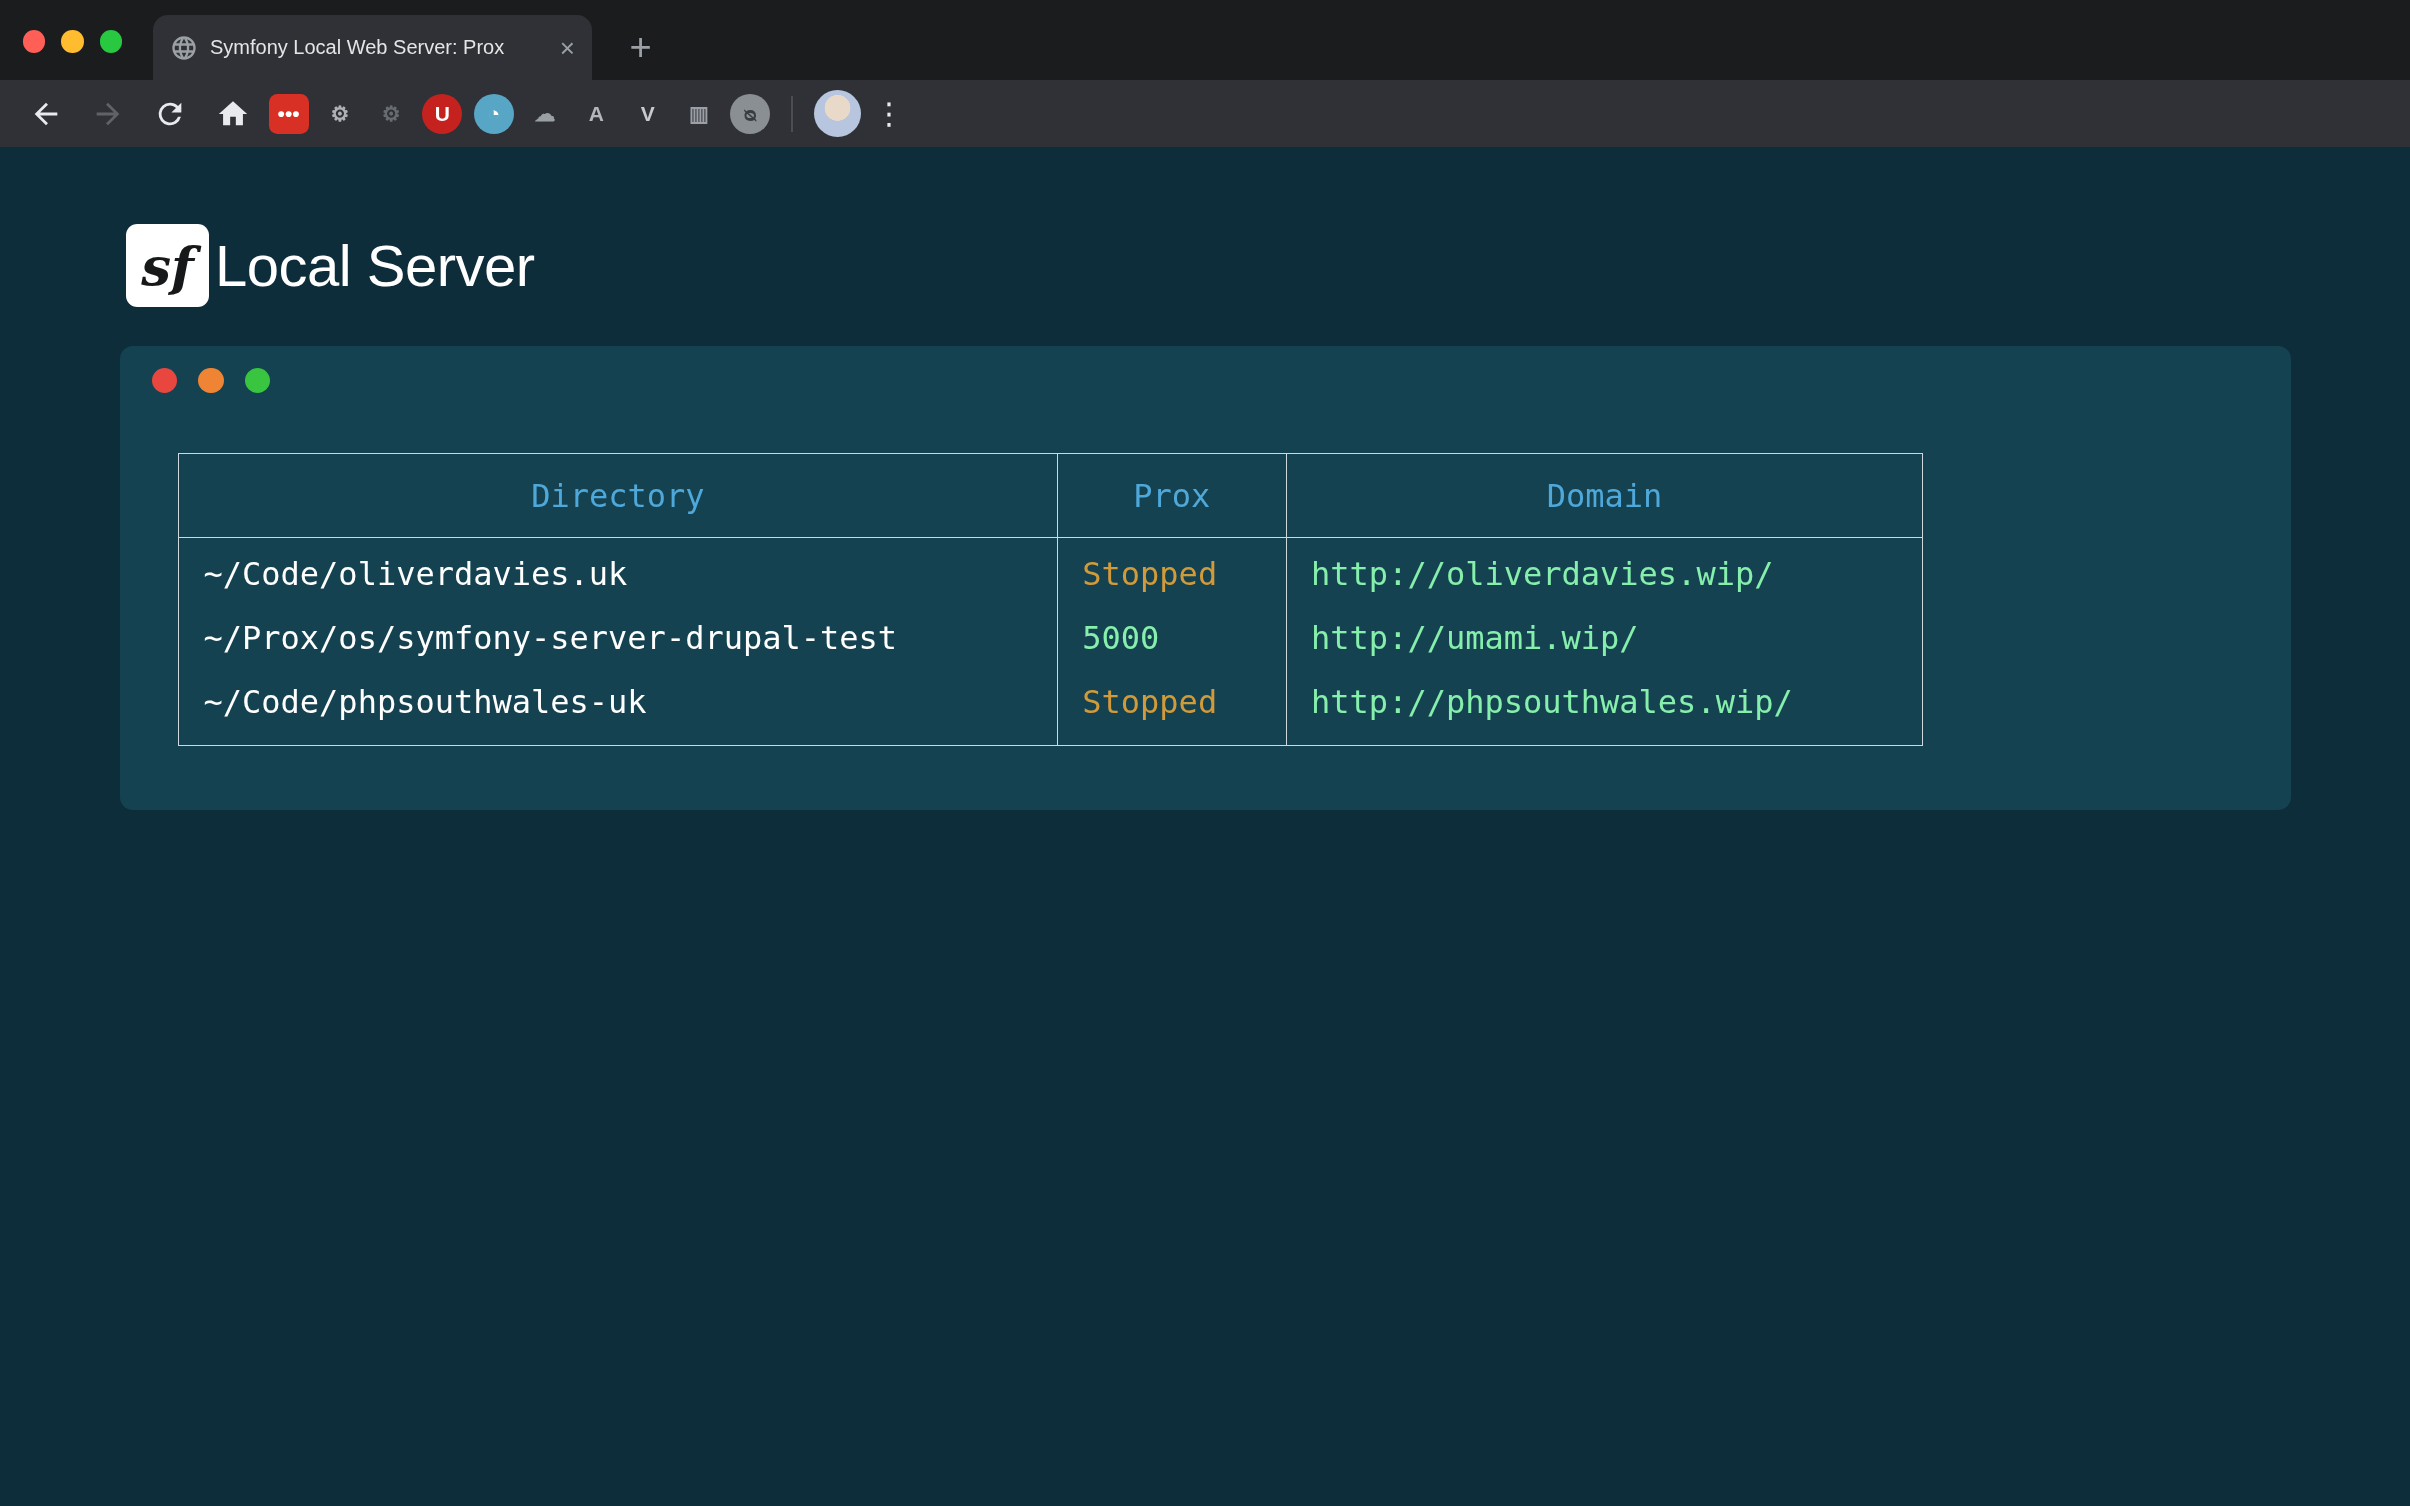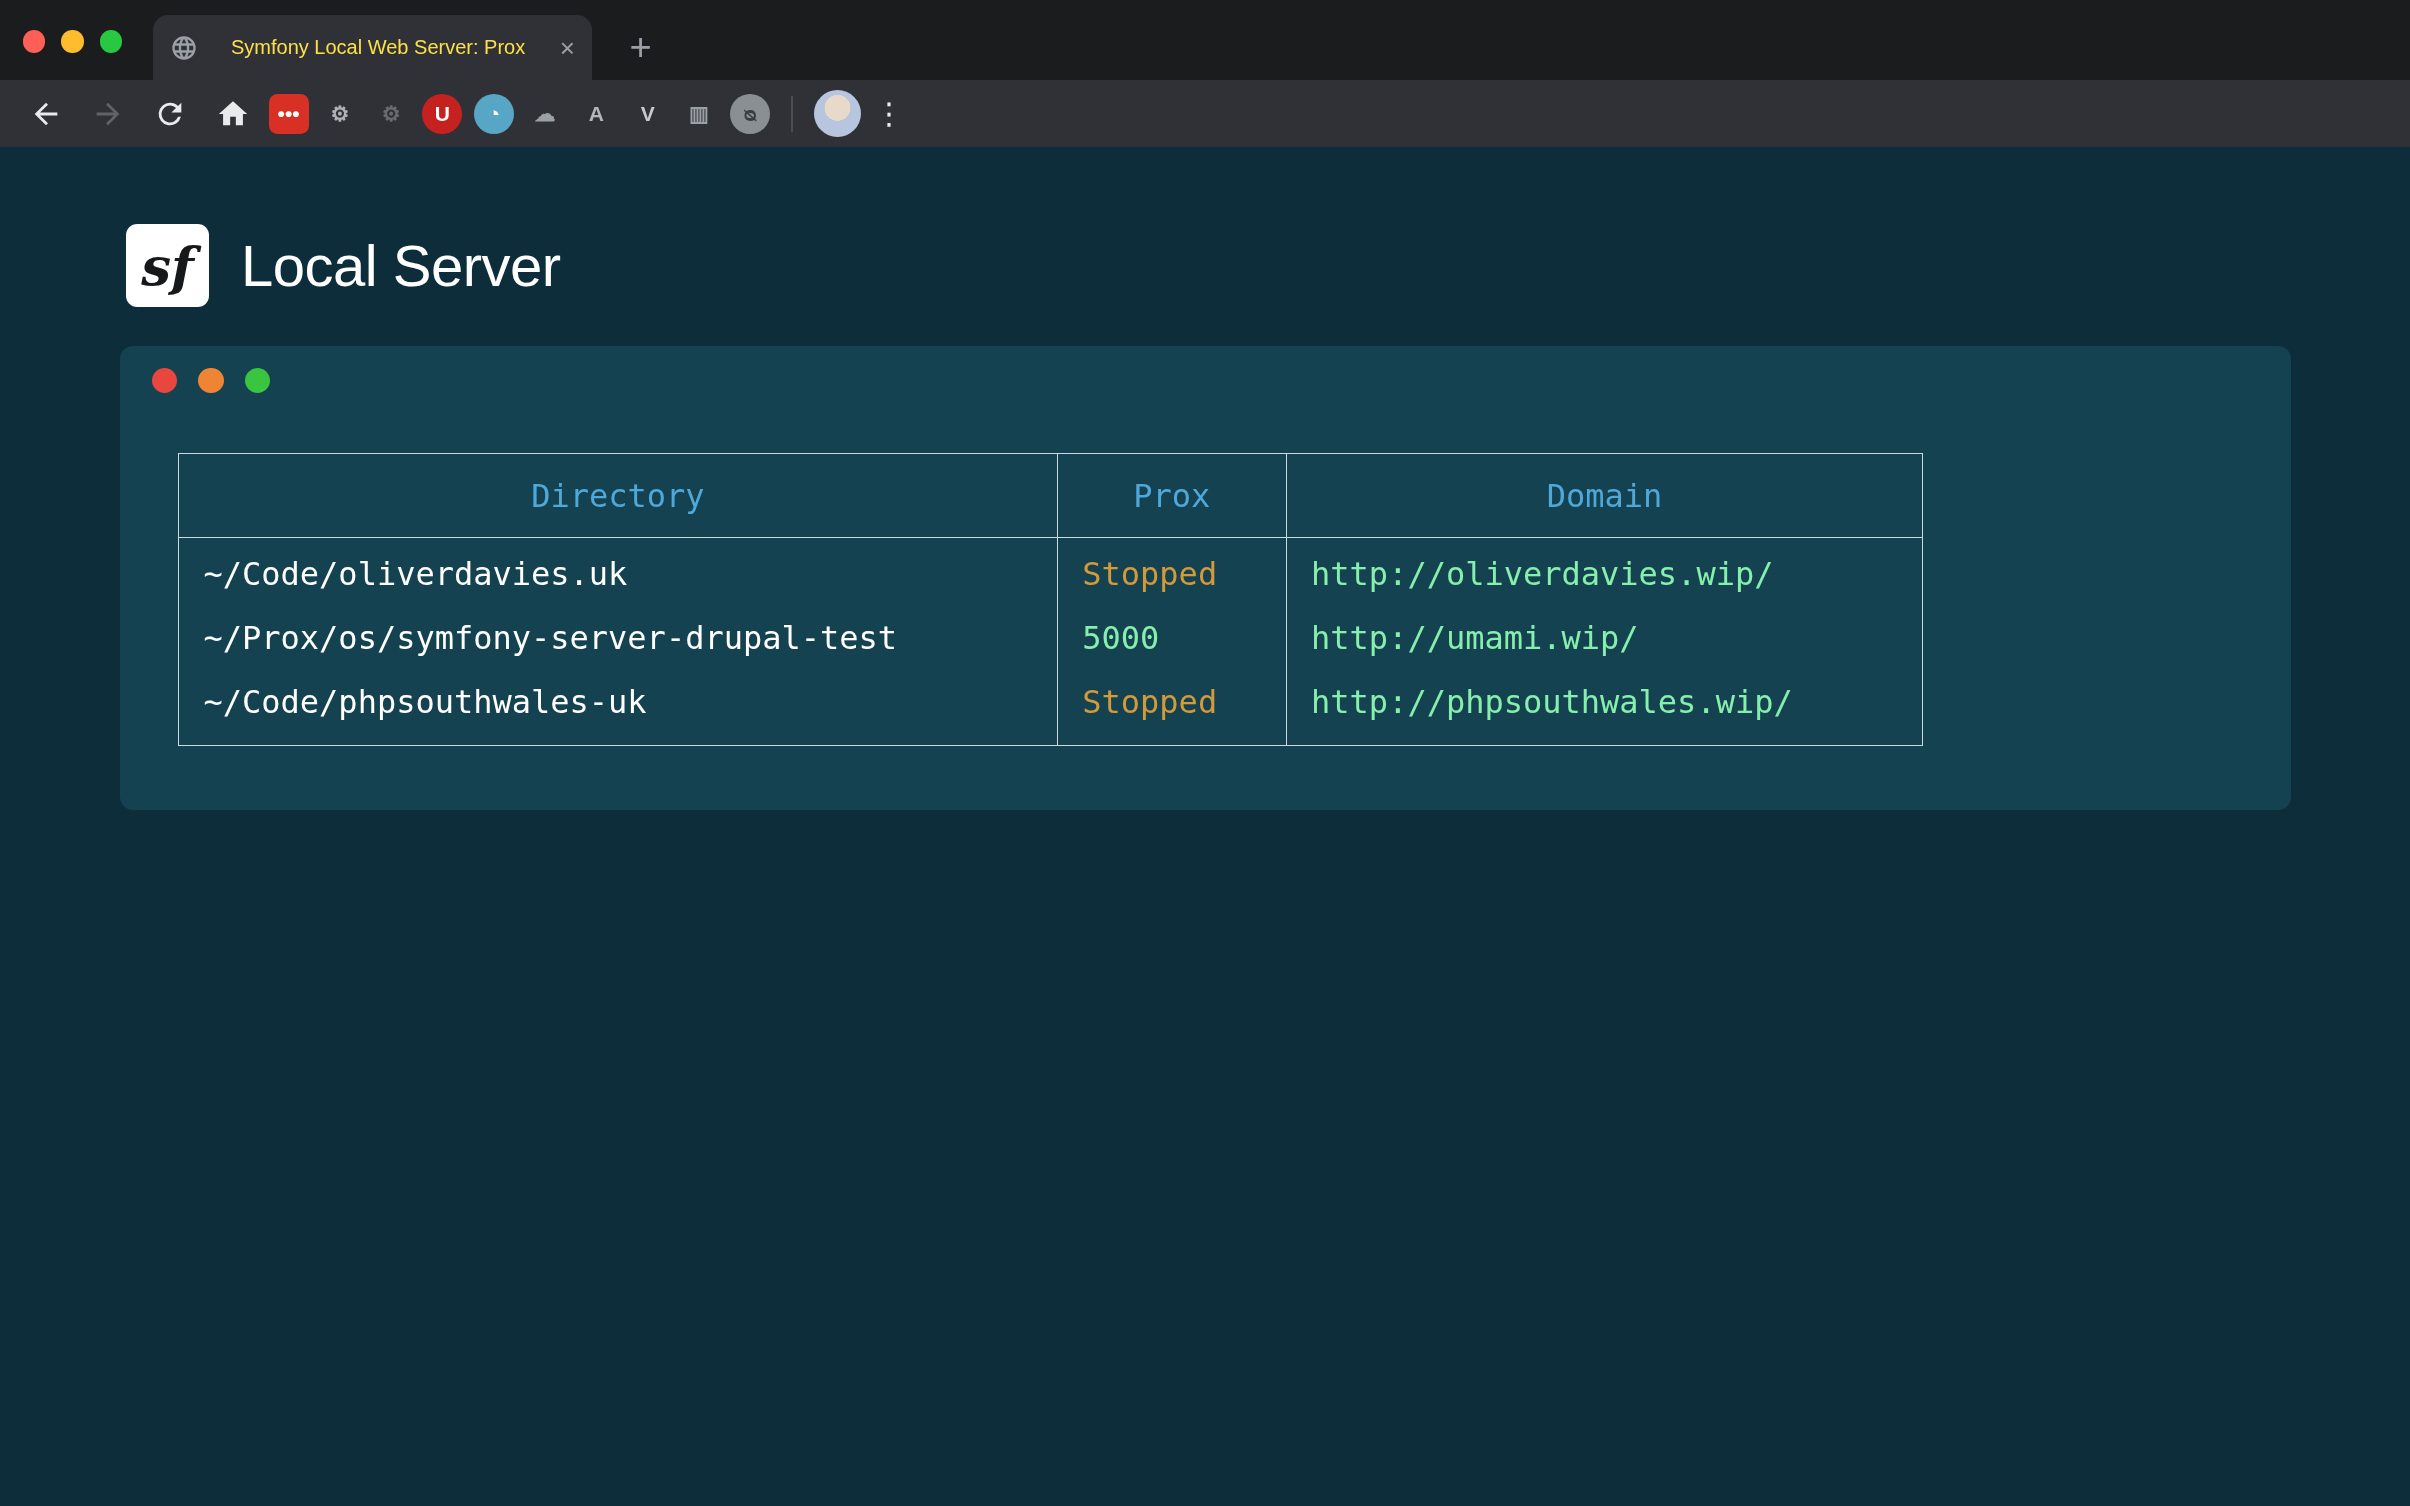--- a/index.html
+++ b/index.html
@@ -7,21 +7,21 @@
           font-family:"Liberation Sans",sans-serif;-webkit-font-smoothing:antialiased;}
 
   
   .chrome{width:100%;}
   .tabstrip{height:80px;background:#1b1c1e;position:relative;}
   .traffic-lights{position:absolute;left:22.6px;top:30px;display:flex;gap:16px;}
   .tl{width:22.6px;height:22.6px;border-radius:50%;display:inline-block;}
   .tab{position:absolute;left:153px;top:15px;width:439px;height:65px;background:#2f3136;
        border-radius:15px 15px 0 0;display:flex;align-items:center;padding:0 17px;box-sizing:border-box;}
   .favicon{width:28px;height:28px;flex:0 0 auto;display:flex;align-items:center;}
-  .tab-title{color:#fde047;font-size:20px;margin-left:33px;white-space:nowrap;overflow:hidden;flex:1;}
+  .tab-title{color:#e5e5e5;font-size:20px;margin-left:12px;white-space:nowrap;overflow:hidden;flex:1;}
   .tab-close{color:#9aa0a6;font-size:26px;line-height:26px;margin-left:9.4px;flex:0 0 auto;cursor:default;}
   .newtab{position:absolute;left:614px;top:21px;width:53px;height:53px;color:#9aa0a6;font-size:38px;
           display:flex;align-items:center;justify-content:center;border-radius:50%;}
   .toolbar{height:67px;background:#2f3136;display:flex;align-items:center;padding:0 22.6px 0 19px;gap:9.4px;}
   .navbtn{background:none;border:none;width:53px;height:53px;display:flex;align-items:center;
           justify-content:center;padding:0;flex:0 0 auto;}
   .omnibox{flex:1;height:55px;background:#1e2023;border-radius:28px;display:flex;align-items:center;
            padding:0 19px;margin:0 13px;min-width:0;}
   .info{display:flex;align-items:center;margin-right:15px;}
   .url{color:#e8eaed;font-size:23.5px;letter-spacing:0.2px;flex:1;white-space:nowrap;overflow:hidden;}
@@ -30,21 +30,21 @@
   .ext{width:40px;height:40px;border-radius:8.5px;display:flex;align-items:center;justify-content:center;
        font-size:21px;font-weight:bold;flex:0 0 auto;}
   .ext.round{border-radius:50%;}
   .sep{width:1.9px;height:36px;background:#4a4d51;margin:0 11.3px;flex:0 0 auto;}
   .avatar{width:47px;height:47px;border-radius:50%;flex:0 0 auto;
           background:radial-gradient(circle at 50% 38%, #e9d9c8 0 34%, #b7c6de 35%);}
   .menu{color:#e8eaed;font-size:30px;width:38px;text-align:center;flex:0 0 auto;}
 
   
   .page{height:1360px;background:#0e2d3a;}
-  .page-header{display:flex;align-items:center;gap:26px;padding:77px 0 0 126px;}
+  .page-header{display:flex;align-items:center;padding:77px 0 0 126px;}
   .logo{width:83px;height:83px;background:#ffffff;border-radius:11.3px;display:flex;align-items:center;
         justify-content:center;}
   .logo span{font-family:"DejaVu Serif",serif;font-style:italic;font-weight:700;font-size:53px;color:#17181a;}
   .page-header h1{margin:6px;color:#ffffff;font-size:58px;font-weight:400;letter-spacing:-0.5px;}
   .card{margin:39px 0 0 120px;width:2171px;box-sizing:border-box;background:#154250;border-radius:13px;
         padding:21.7px 0 64px 0;}
   .dots{padding:0 0 0 32px;display:flex;gap:21px;}
   .dot{width:25.4px;height:25.4px;border-radius:50%;display:inline-block;}
   table{border-collapse:collapse;margin:60px 0 0 58px;font-family:"DejaVu Sans Mono",monospace;
         font-size:32px;color:#ffffff;border:1.9px solid #cfd8dc;}

